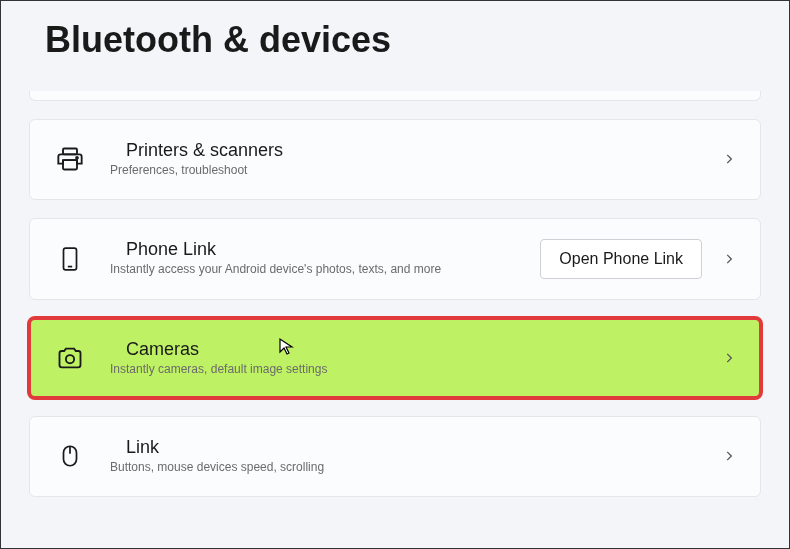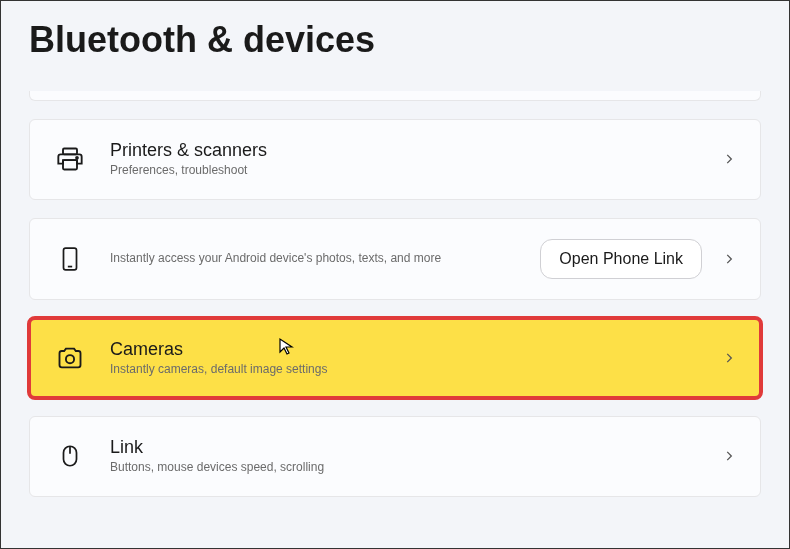--- a/index.html
+++ b/index.html
@@ -12,21 +12,21 @@
       border: 1px solid #333;
       overflow: hidden;
     }
     .container {
       padding: 0 28px;
     }
     .page-title {
       font-size: 36px;
       font-weight: 600;
       color: #1a1a1a;
-      margin: 18px 0 30px 0;
+      margin: 18px 0 30px 16px;
     }
     .truncated-row {
       height: 10px;
       background: #fbfcfe;
       border: 1px solid #e6e6e8;
       border-top: none;
       border-radius: 0 0 6px 6px;
       margin-bottom: 18px;
     }
     .settings-row {
@@ -36,55 +36,56 @@
       border: 1px solid #e6e6e8;
       border-radius: 6px;
       padding: 20px 24px;
       margin-bottom: 18px;
       cursor: pointer;
       position: relative;
     }
     .settings-row.highlighted {
       outline: 4px solid #e03a3a;
       outline-offset: -2px;
-      background: #fde047;
+      background: #bef264;
     }
     .row-icon {
       width: 32px;
       height: 32px;
       flex-shrink: 0;
       display: flex;
       align-items: center;
       justify-content: center;
       margin-right: 24px;
     }
     .row-text {
       flex: 1;
       min-width: 0;
     }
     .row-title {
       font-size: 18px;
       font-weight: 400;
       color: #1a1a1a;
       margin-bottom: 2px;
+      margin-left: 16px;
     }
     .row-subtitle {
       font-size: 12px;
       color: #6b6b6b;
       line-height: 1.3;
     }
     .row-actions {
       display: flex;
       align-items: center;
       gap: 20px;
     }
     .action-button {
       background: #fff;
       border: 1px solid #d0d0d4;
-      border-radius: 12px;
+      border-radius: 4px;
       padding: 10px 18px;
       font-size: 16px;
       font-family: inherit;
       color: #1a1a1a;
       cursor: pointer;
     }
     .chevron {
       width: 14px;
       height: 14px;
       flex-shrink: 0;
@@ -127,20 +128,21 @@
   </div>
 
   <div class="settings-row">
     <div class="row-icon">
       <svg viewBox="0 0 24 24" width="26" height="30" fill="none" stroke="#1a1a1a" stroke-width="1.6">
         <rect x="6" y="2" width="12" height="20" rx="2"></rect>
         <line x1="10" y1="19" x2="14" y2="19"></line>
       </svg>
     </div>
     <div class="row-text">
+      <div class="row-title">Phone Link</div>
       <div class="row-subtitle">Instantly access your Android device's photos, texts, and more</div>
     </div>
     <div class="row-actions">
       <button class="action-button">Open Phone Link</button>
       <svg class="chevron" viewBox="0 0 24 24" fill="none" stroke="#555" stroke-width="2.2">
         <path d="M9 5l7 7-7 7"></path>
       </svg>
     </div>
   </div>
 

